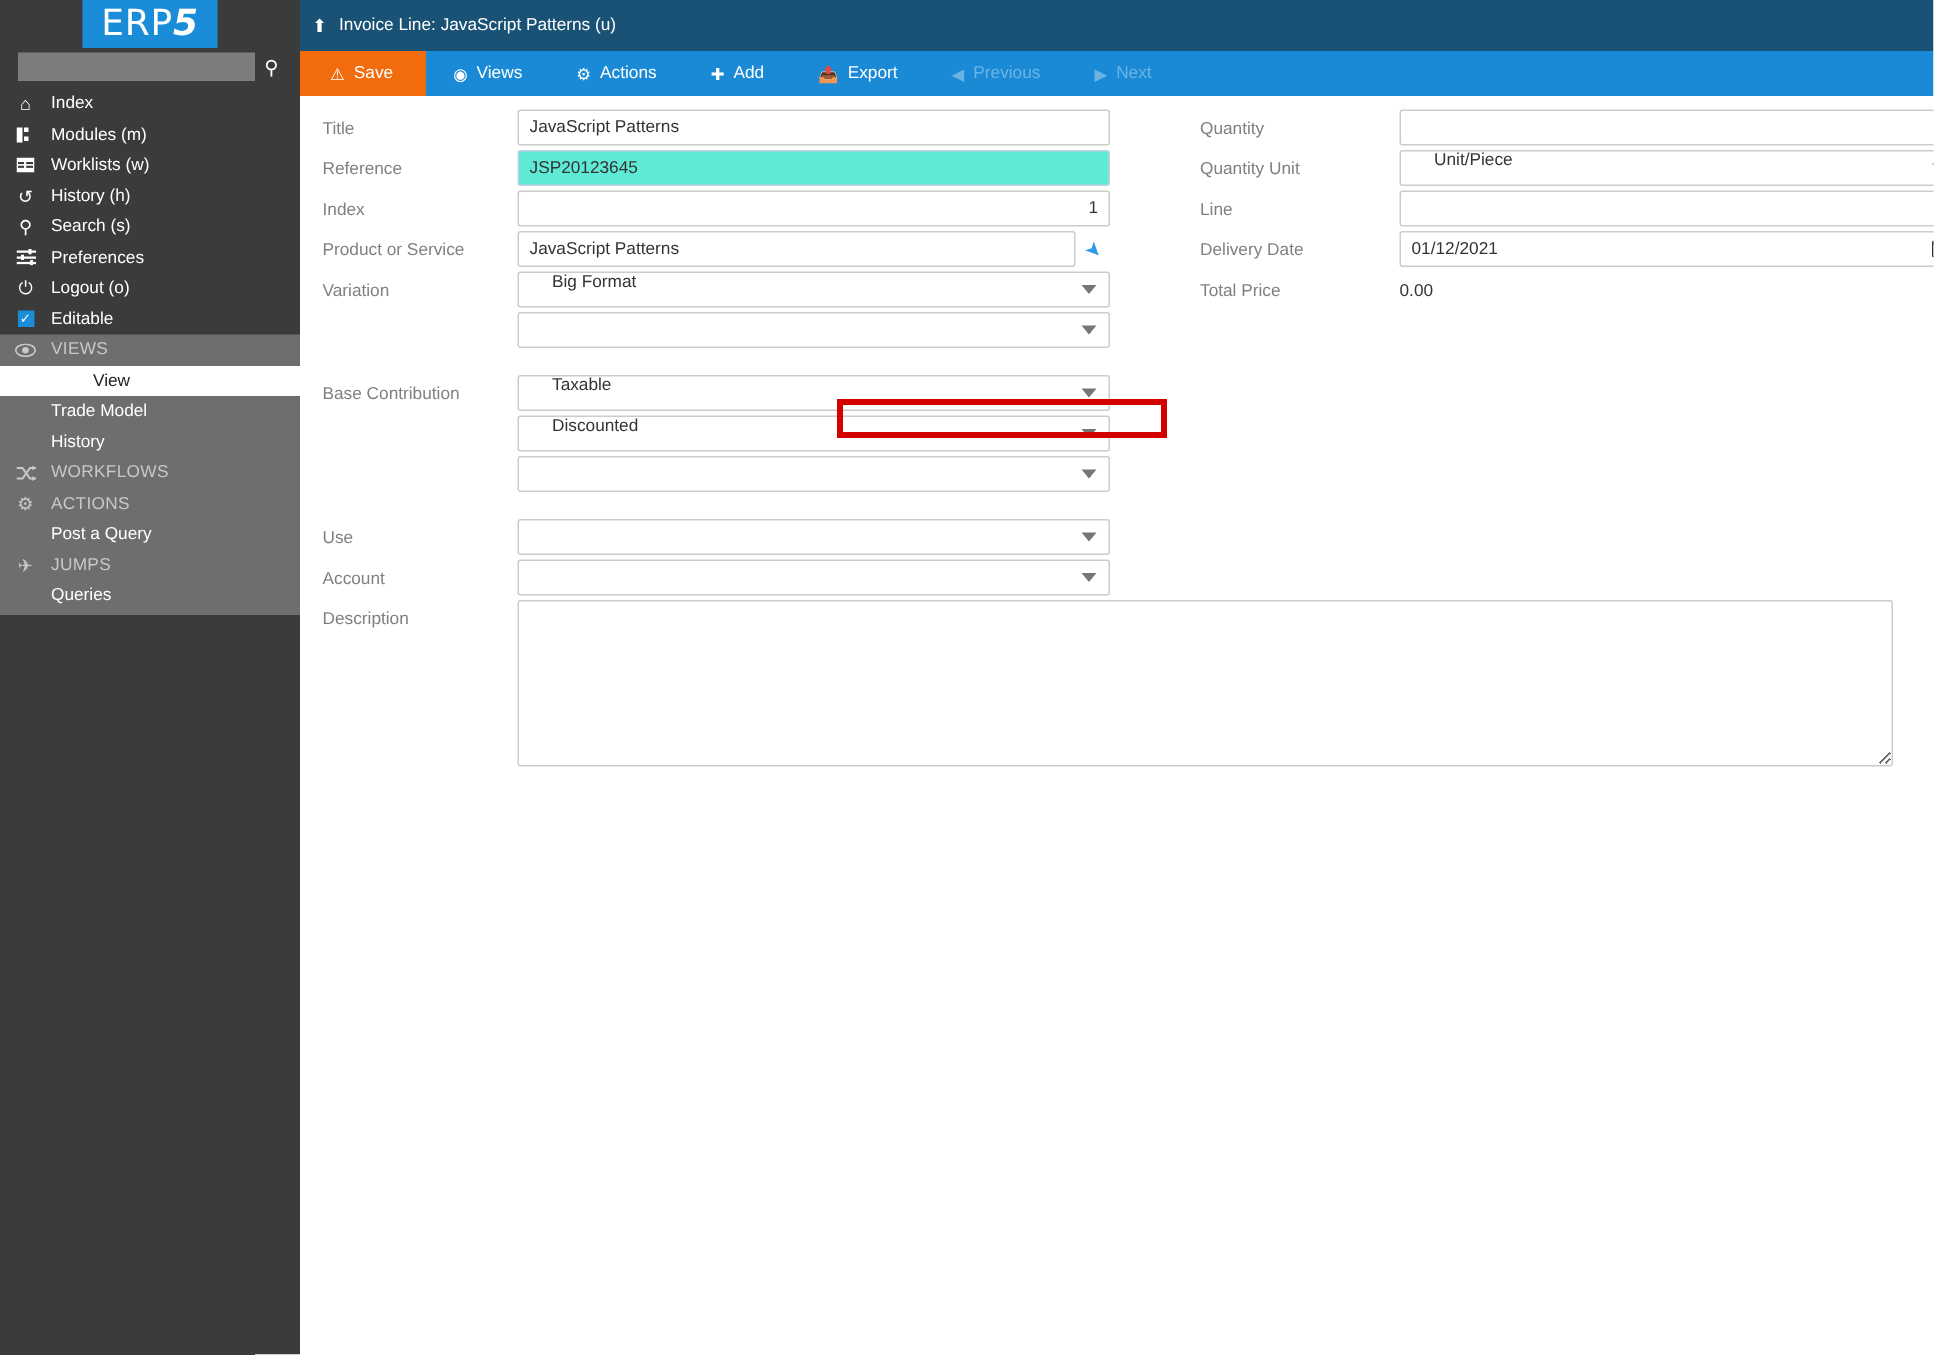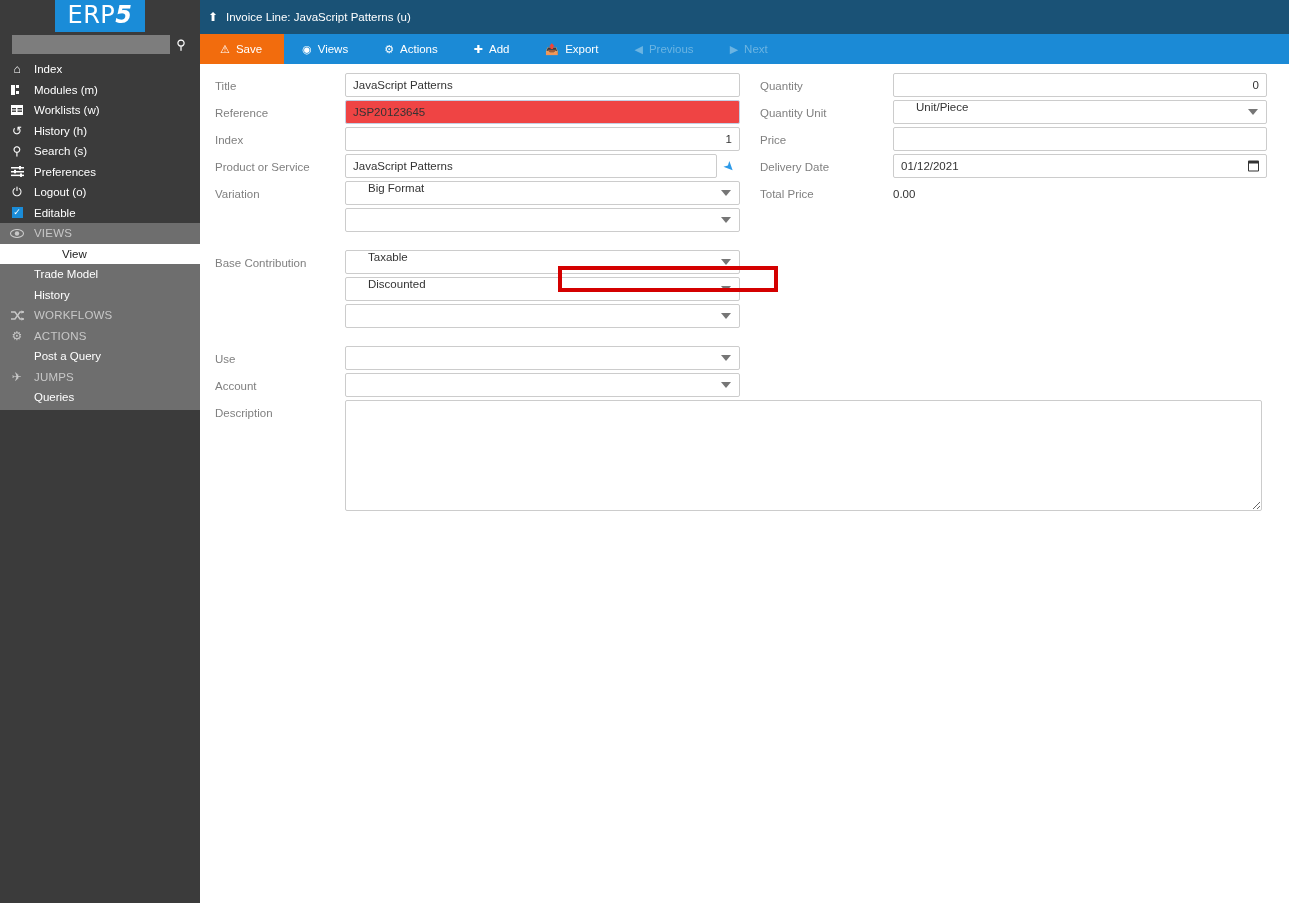--- a/index.html
+++ b/index.html
@@ -105,40 +105,40 @@
   .tb-btn.save { background: #f26c0d; padding: 0 22px 0 20px; }
   .tb-btn.disabled { color: #6bb4e2; cursor: default; }
   .tb-btn .ic { font-size: 11px; display: inline-flex; align-items: center; }
 
   
   .content {
     position: absolute; left: 200px; top: 64px;
     width: 1089px; height: 839px;
     background: #ffffff;
   }
-  .cols { display: flex; }
+  .cols { display: flex; gap: 40px; }
   .col-left { width: 560px; padding-left: 15px; padding-top: 9px; }
   .col-right { width: 514px; padding-top: 9px; }
 
   .frow { display: flex; align-items: flex-start; margin-bottom: 3px; }
   .flabel {
     width: 130px; min-width: 130px;
     font-size: 11.5px; color: #808080;
     padding-top: 7px;
   }
   .fctrl { flex: 1; position: relative; }
 
   .txt {
     width: 395px; height: 24px;
     border: 1px solid #cccccc; border-radius: 2px;
     background: #ffffff; color: #333333;
     font-size: 11.5px; padding: 0 7px; outline: none;
     font-family: "Liberation Sans", sans-serif;
   }
-  .txt.hl { background: #ef4444; border-color: #c4cfe2; }
+  .txt.hl { background: #5eead4; border-color: #c4cfe2; }
   .txt.num { text-align: right; }
 
   .sel {
     width: 395px; height: 24px;
     border: 1px solid #cccccc; border-radius: 2px;
     background: #ffffff; color: #333333;
     font-size: 11.5px; padding: 0 26px 0 22px;
     outline: none; -webkit-appearance: none; appearance: none;
     font-family: "Liberation Sans", sans-serif;
     position: relative; cursor: pointer;
@@ -476,21 +476,21 @@
           <div class="flabel">Quantity Unit</div>
           <div class="fctrl">
             <div class="sel">
               <span>Unit/Piece</span>
               <span class="caret"></span>
             </div>
           </div>
         </div>
 
         <div class="frow">
-          <div class="flabel">Price</div>
+          <div class="flabel">Line</div>
           <div class="fctrl">
             <input class="txt num" type="text" style="">
           </div>
         </div>
 
 
         <div class="frow">
           <div class="flabel">Delivery Date</div>
           <div class="fctrl">
             <div class="date-wrap">

